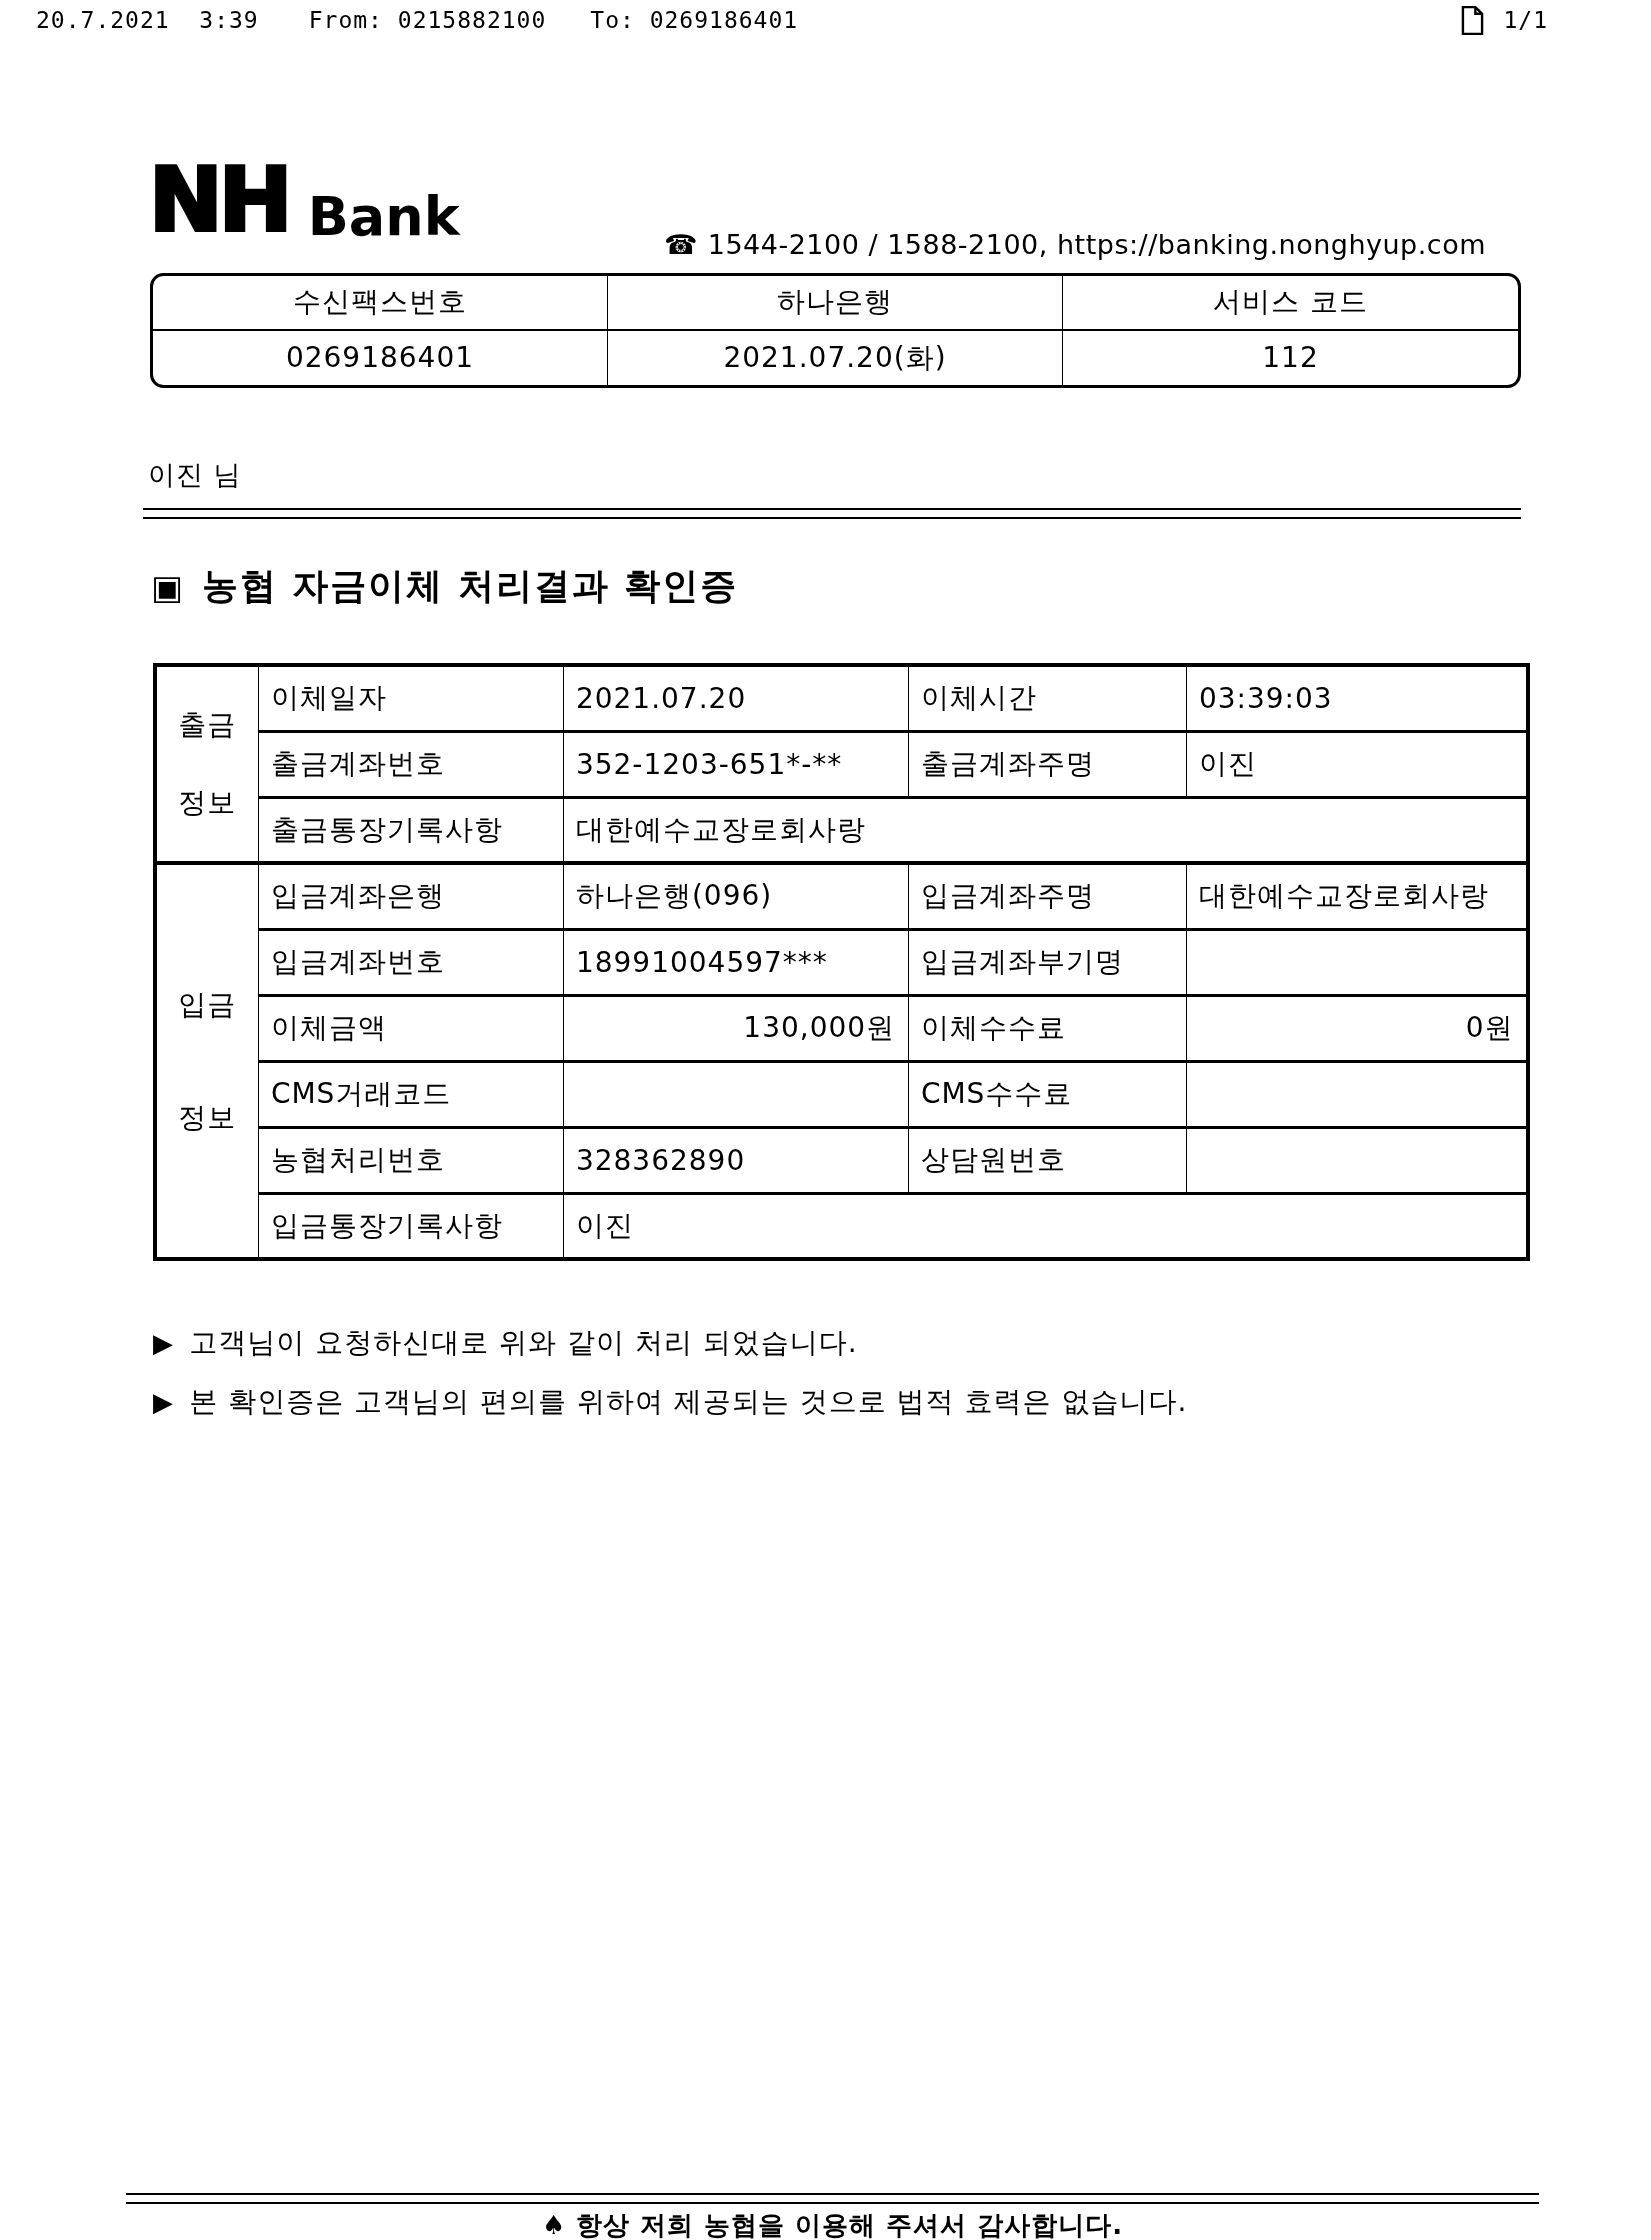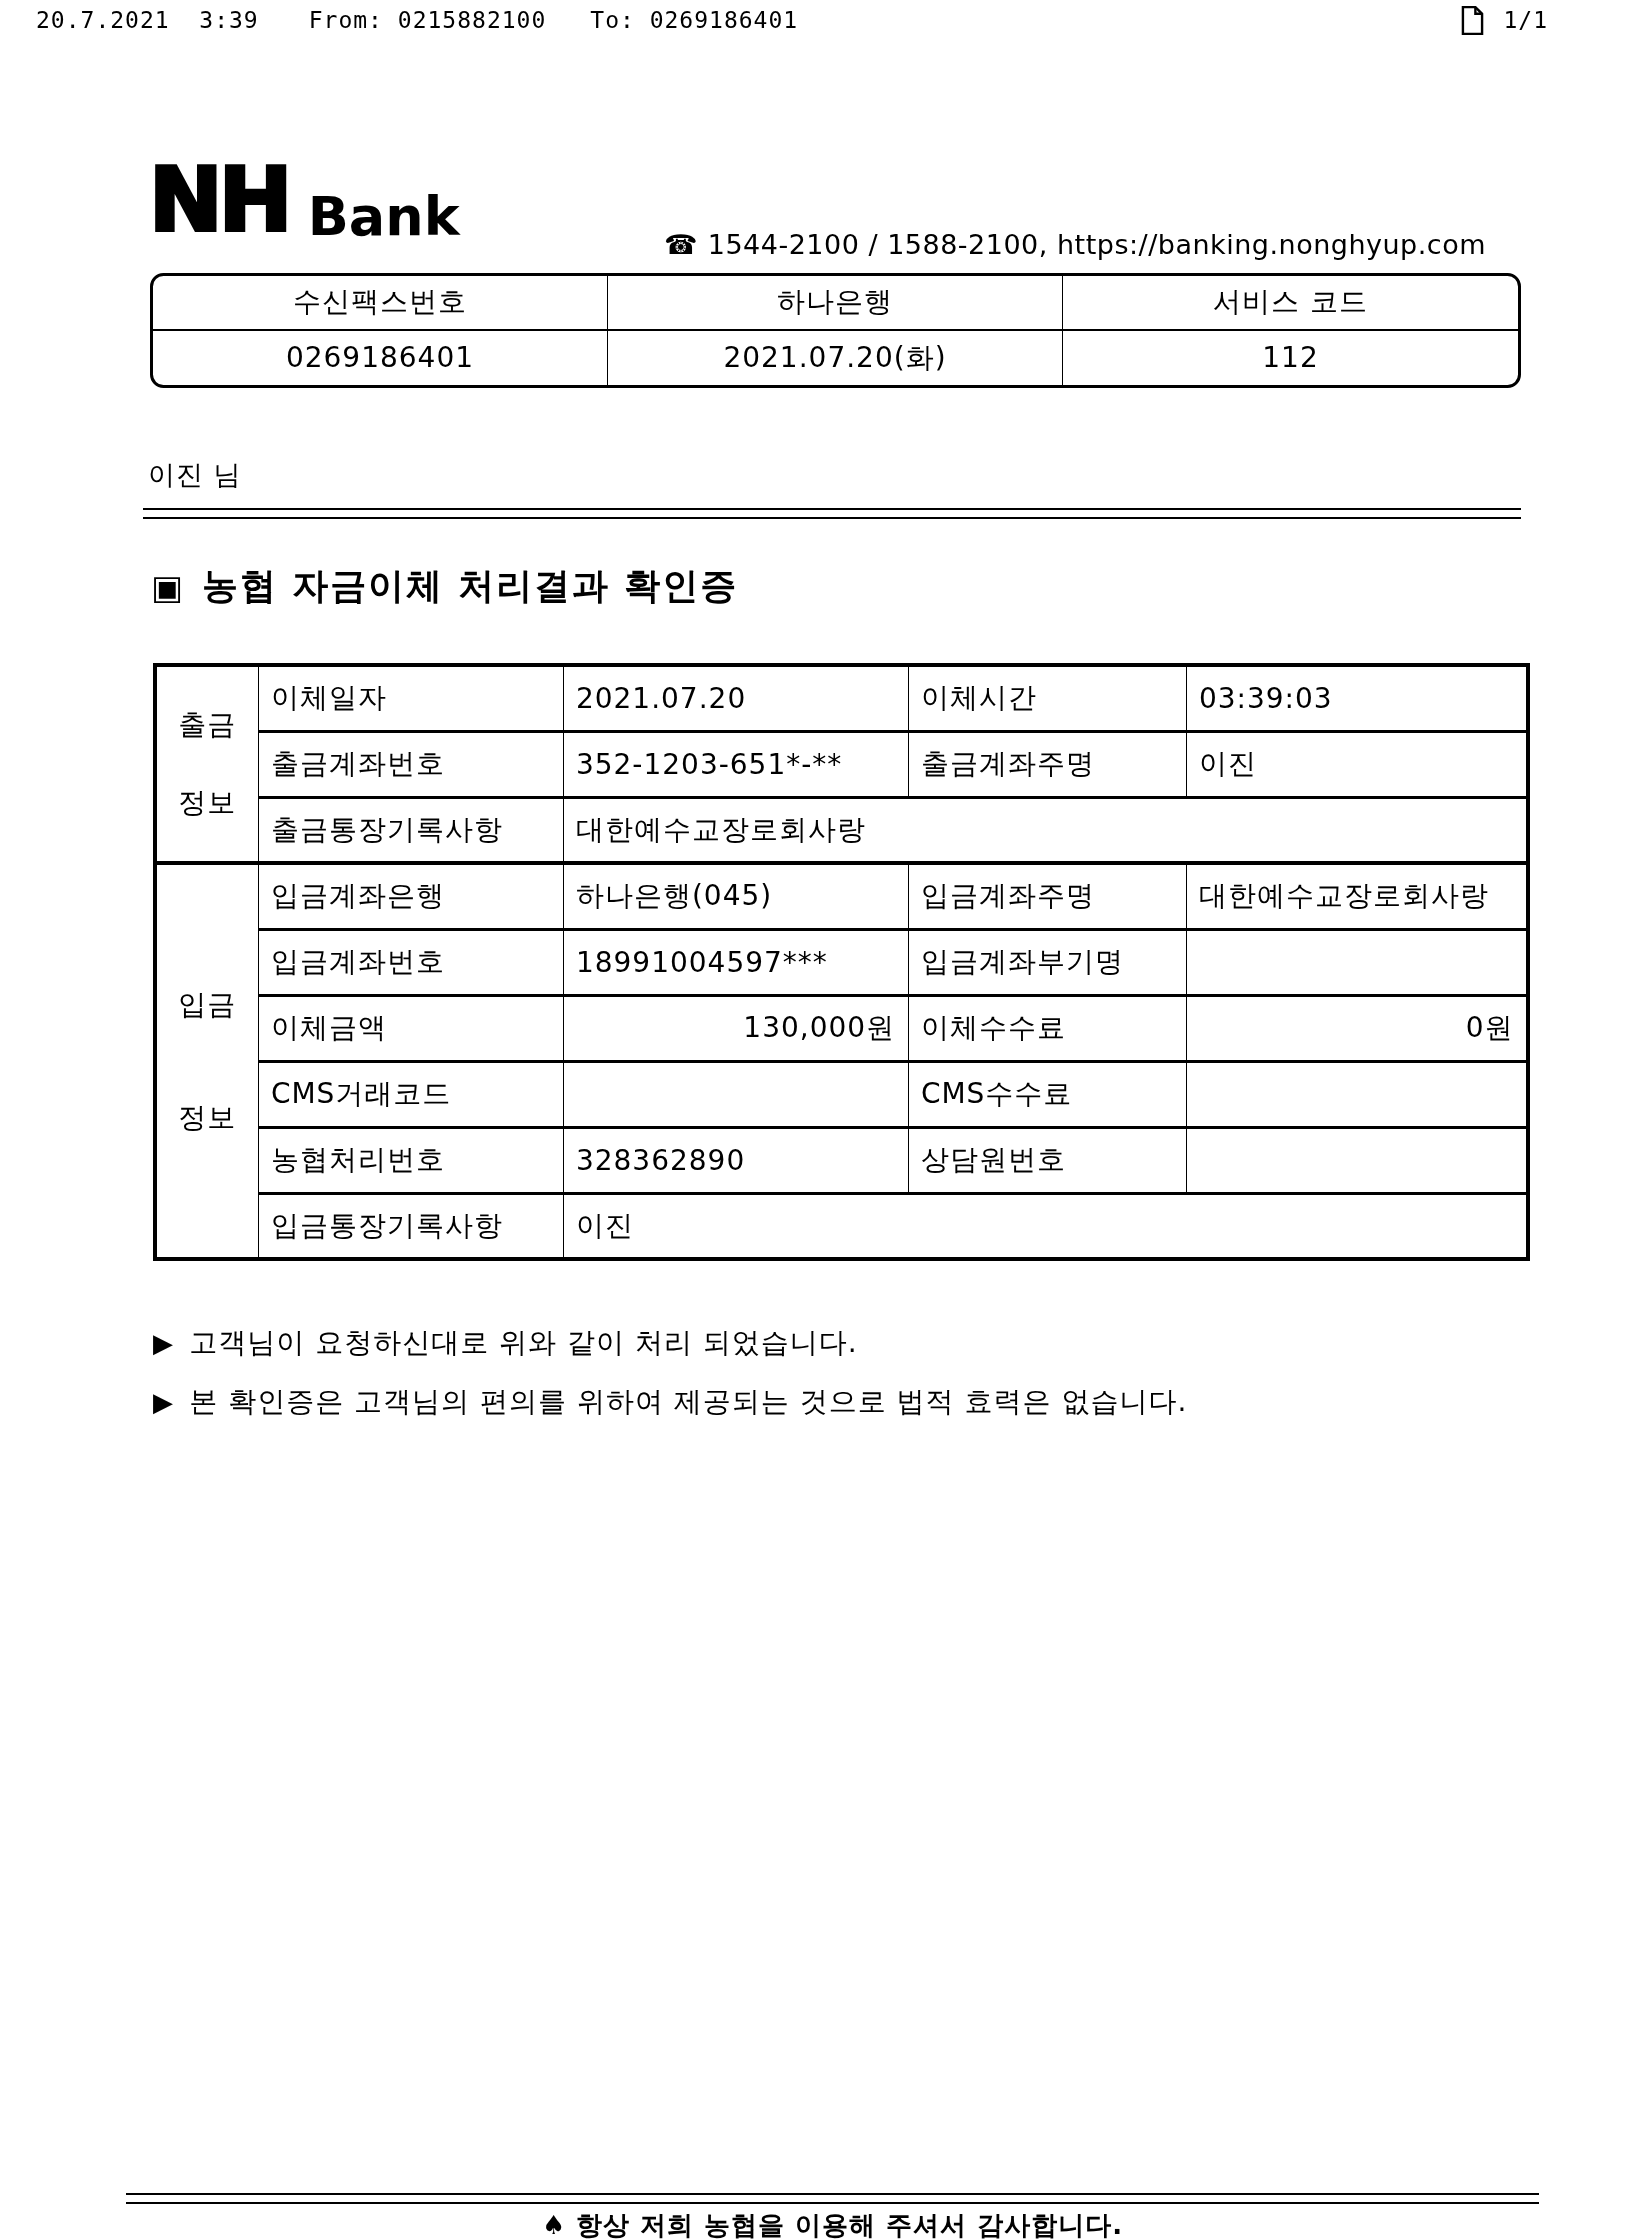--- a/index.html
+++ b/index.html
@@ -164,21 +164,21 @@
           <td colspan="3">대한예수교장로회사랑</td>
         </tr>
         <tr class="gstart">
           <td class="grp" rowspan="6">
             <div class="grp-inner" style="gap:75px;justify-content:center;">
               <span>입금</span>
               <span>정보</span>
             </div>
           </td>
           <td>입금계좌은행</td>
-          <td>하나은행(045)</td>
+          <td>하나은행(096)</td>
           <td>입금계좌주명</td>
           <td>대한예수교장로회사랑</td>
         </tr>
         <tr>
           <td>입금계좌번호</td>
           <td>18991004597***</td>
           <td>입금계좌부기명</td>
           <td></td>
         </tr>
         <tr>

